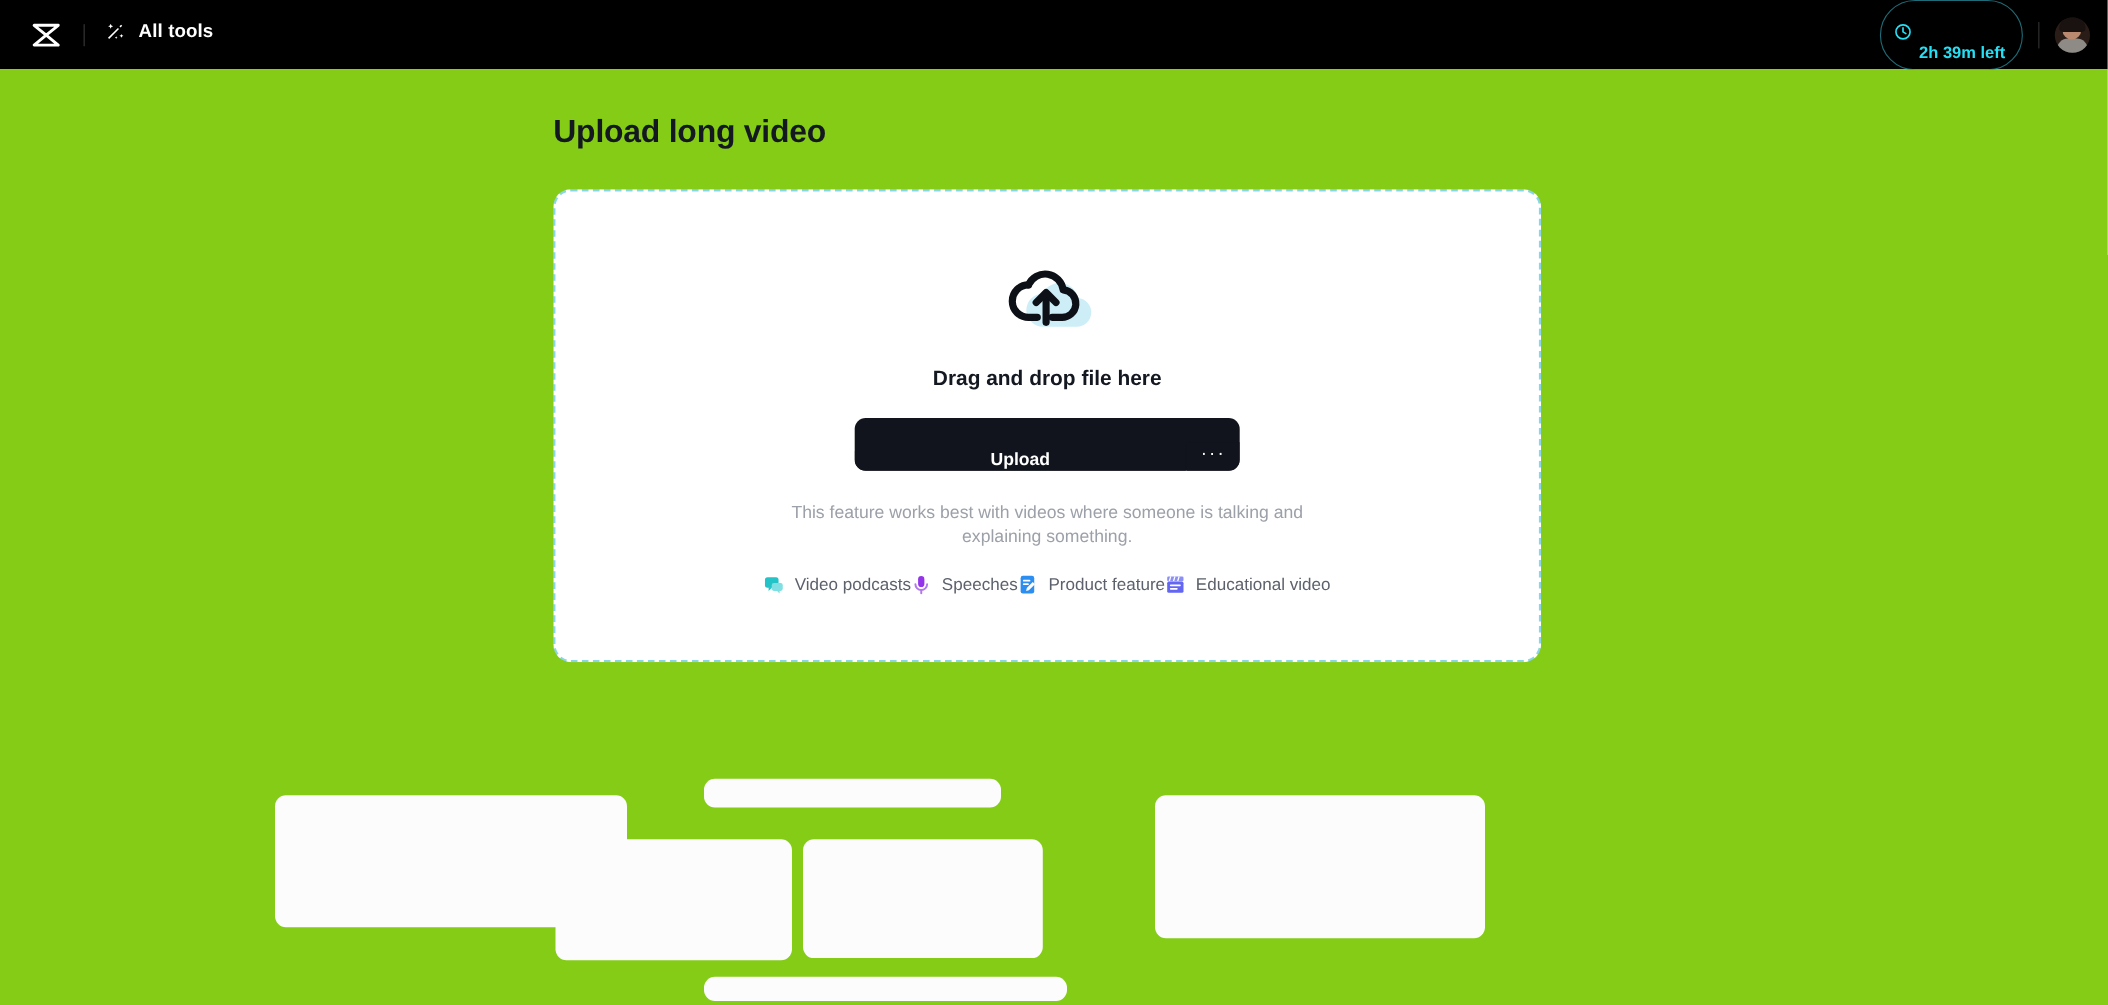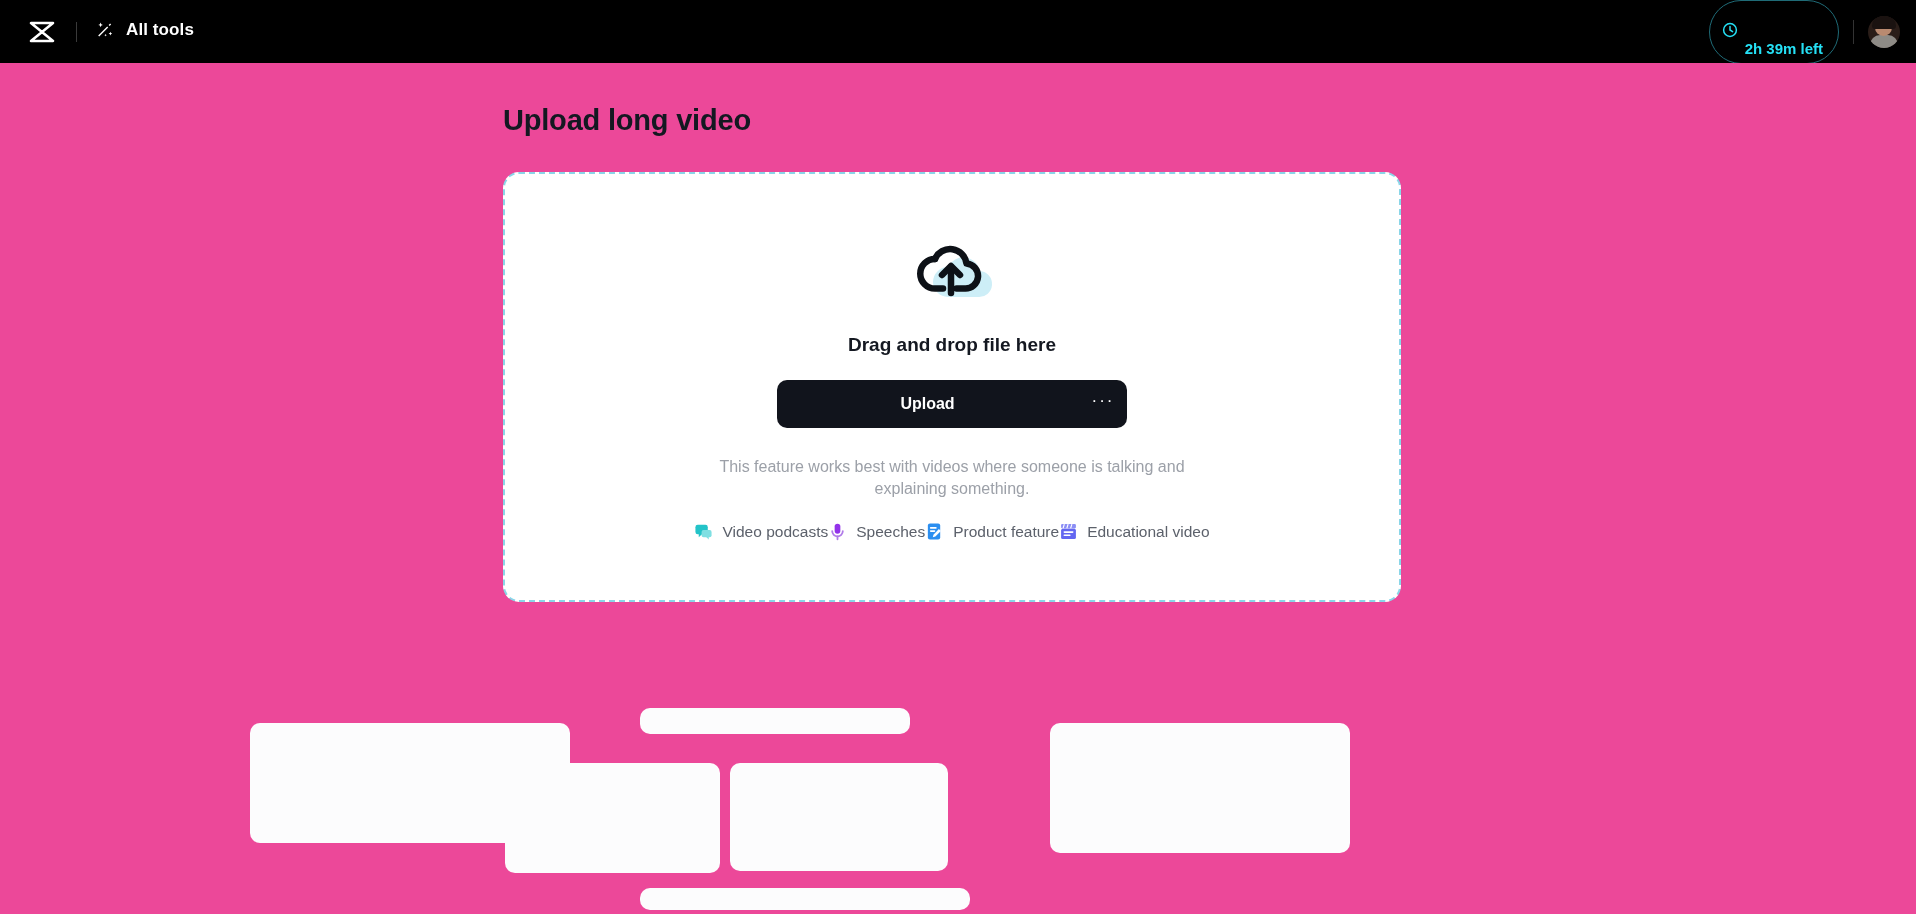--- a/index.html
+++ b/index.html
@@ -85,21 +85,21 @@
     width: 28px; height: 15px;
     border-radius: 10px 10px 0 0;
     background: #8e8b86;
   }
 
   
   .page {
     position: absolute;
     top: 63px; left: 0;
     width: 1916px; height: 851px;
-    background: #ec4899;
+    background: #84cc16;
   }
   .page-title {
     position: absolute;
     left: 503px; top: 41px;
     font-size: 29px;
     font-weight: bold;
     color: #141821;
     letter-spacing: -.2px;
   }
 
@@ -123,21 +123,21 @@
   }
   .dz-heading {
     margin-top: 22px;
     font-size: 19px;
     font-weight: bold;
     color: #141821;
   }
   .upload-btn-group {
     margin-top: 24px;
     display: flex;
-    align-items: center;
+    align-items: flex-end;
     background: #11141c;
     border-radius: 10px;
     overflow: hidden;
     height: 48px;
     width: 350px;
   }
   .upload-main {
     flex: 1;
     display: flex; align-items: center; justify-content: center;
     color: #ffffff;

